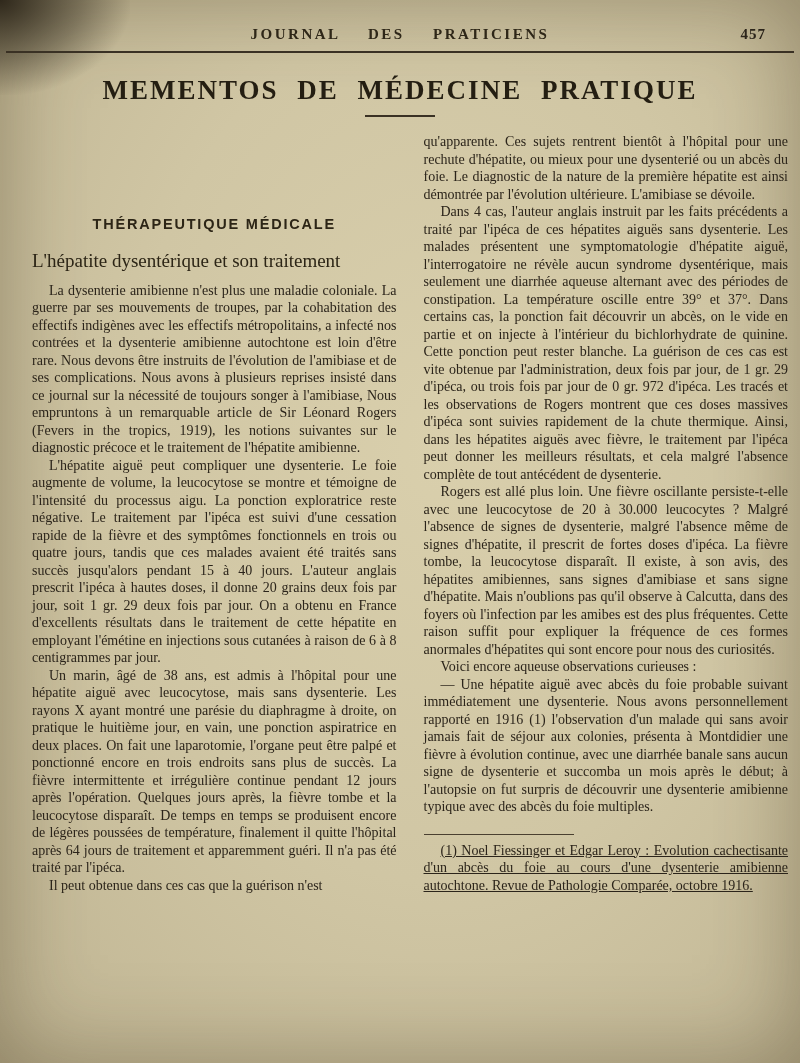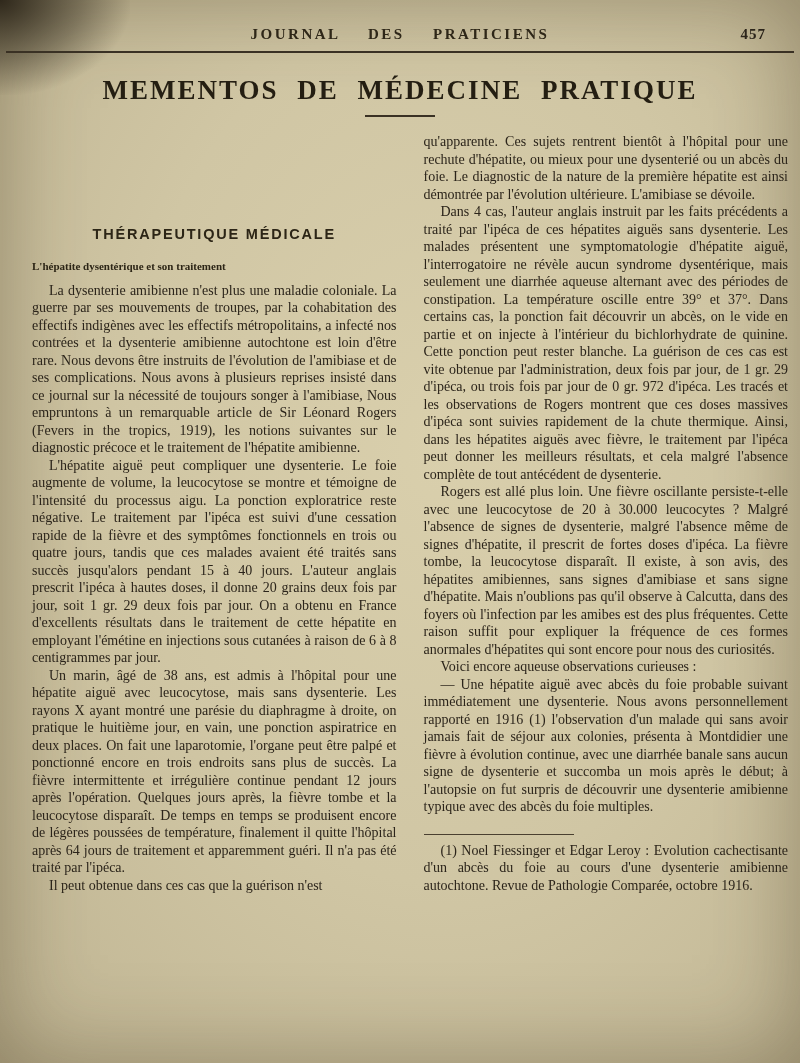--- a/index.html
+++ b/index.html
@@ -90,22 +90,22 @@
     font-family: "Liberation Sans", "DejaVu Sans", sans-serif;
     font-weight: bold;
     font-size: 14.5px;
     letter-spacing: 1.8px;
     text-align: center;
     margin-top: 8px;
     margin-bottom: 18px;
     color: #2c2516;
   }
   .article-title {
-    font-weight: bold;
-    font-size: 11px;
+    font-weight: normal;
+    font-size: 19px;
     margin-bottom: 10px;
     color: #2c2516;
   }
 
   .body-text p {
     font-size: 14px;
     line-height: 17.5px;
     text-align: justify;
     text-indent: 17px;
     color: #2b241a;
@@ -119,20 +119,21 @@
     height: 1px;
     background: #4a4030;
     margin-bottom: 7px;
   }
   .footnote {
     font-size: 11px;
     line-height: 14.5px;
     text-align: justify;
     text-indent: 14px;
     color: #2b241a;
+    text-decoration: underline;
   }
 </style>
 </head>
 <body>
 
 <div class="page">
 
   <div class="scan-smudge"></div>
 
   <div class="header">

